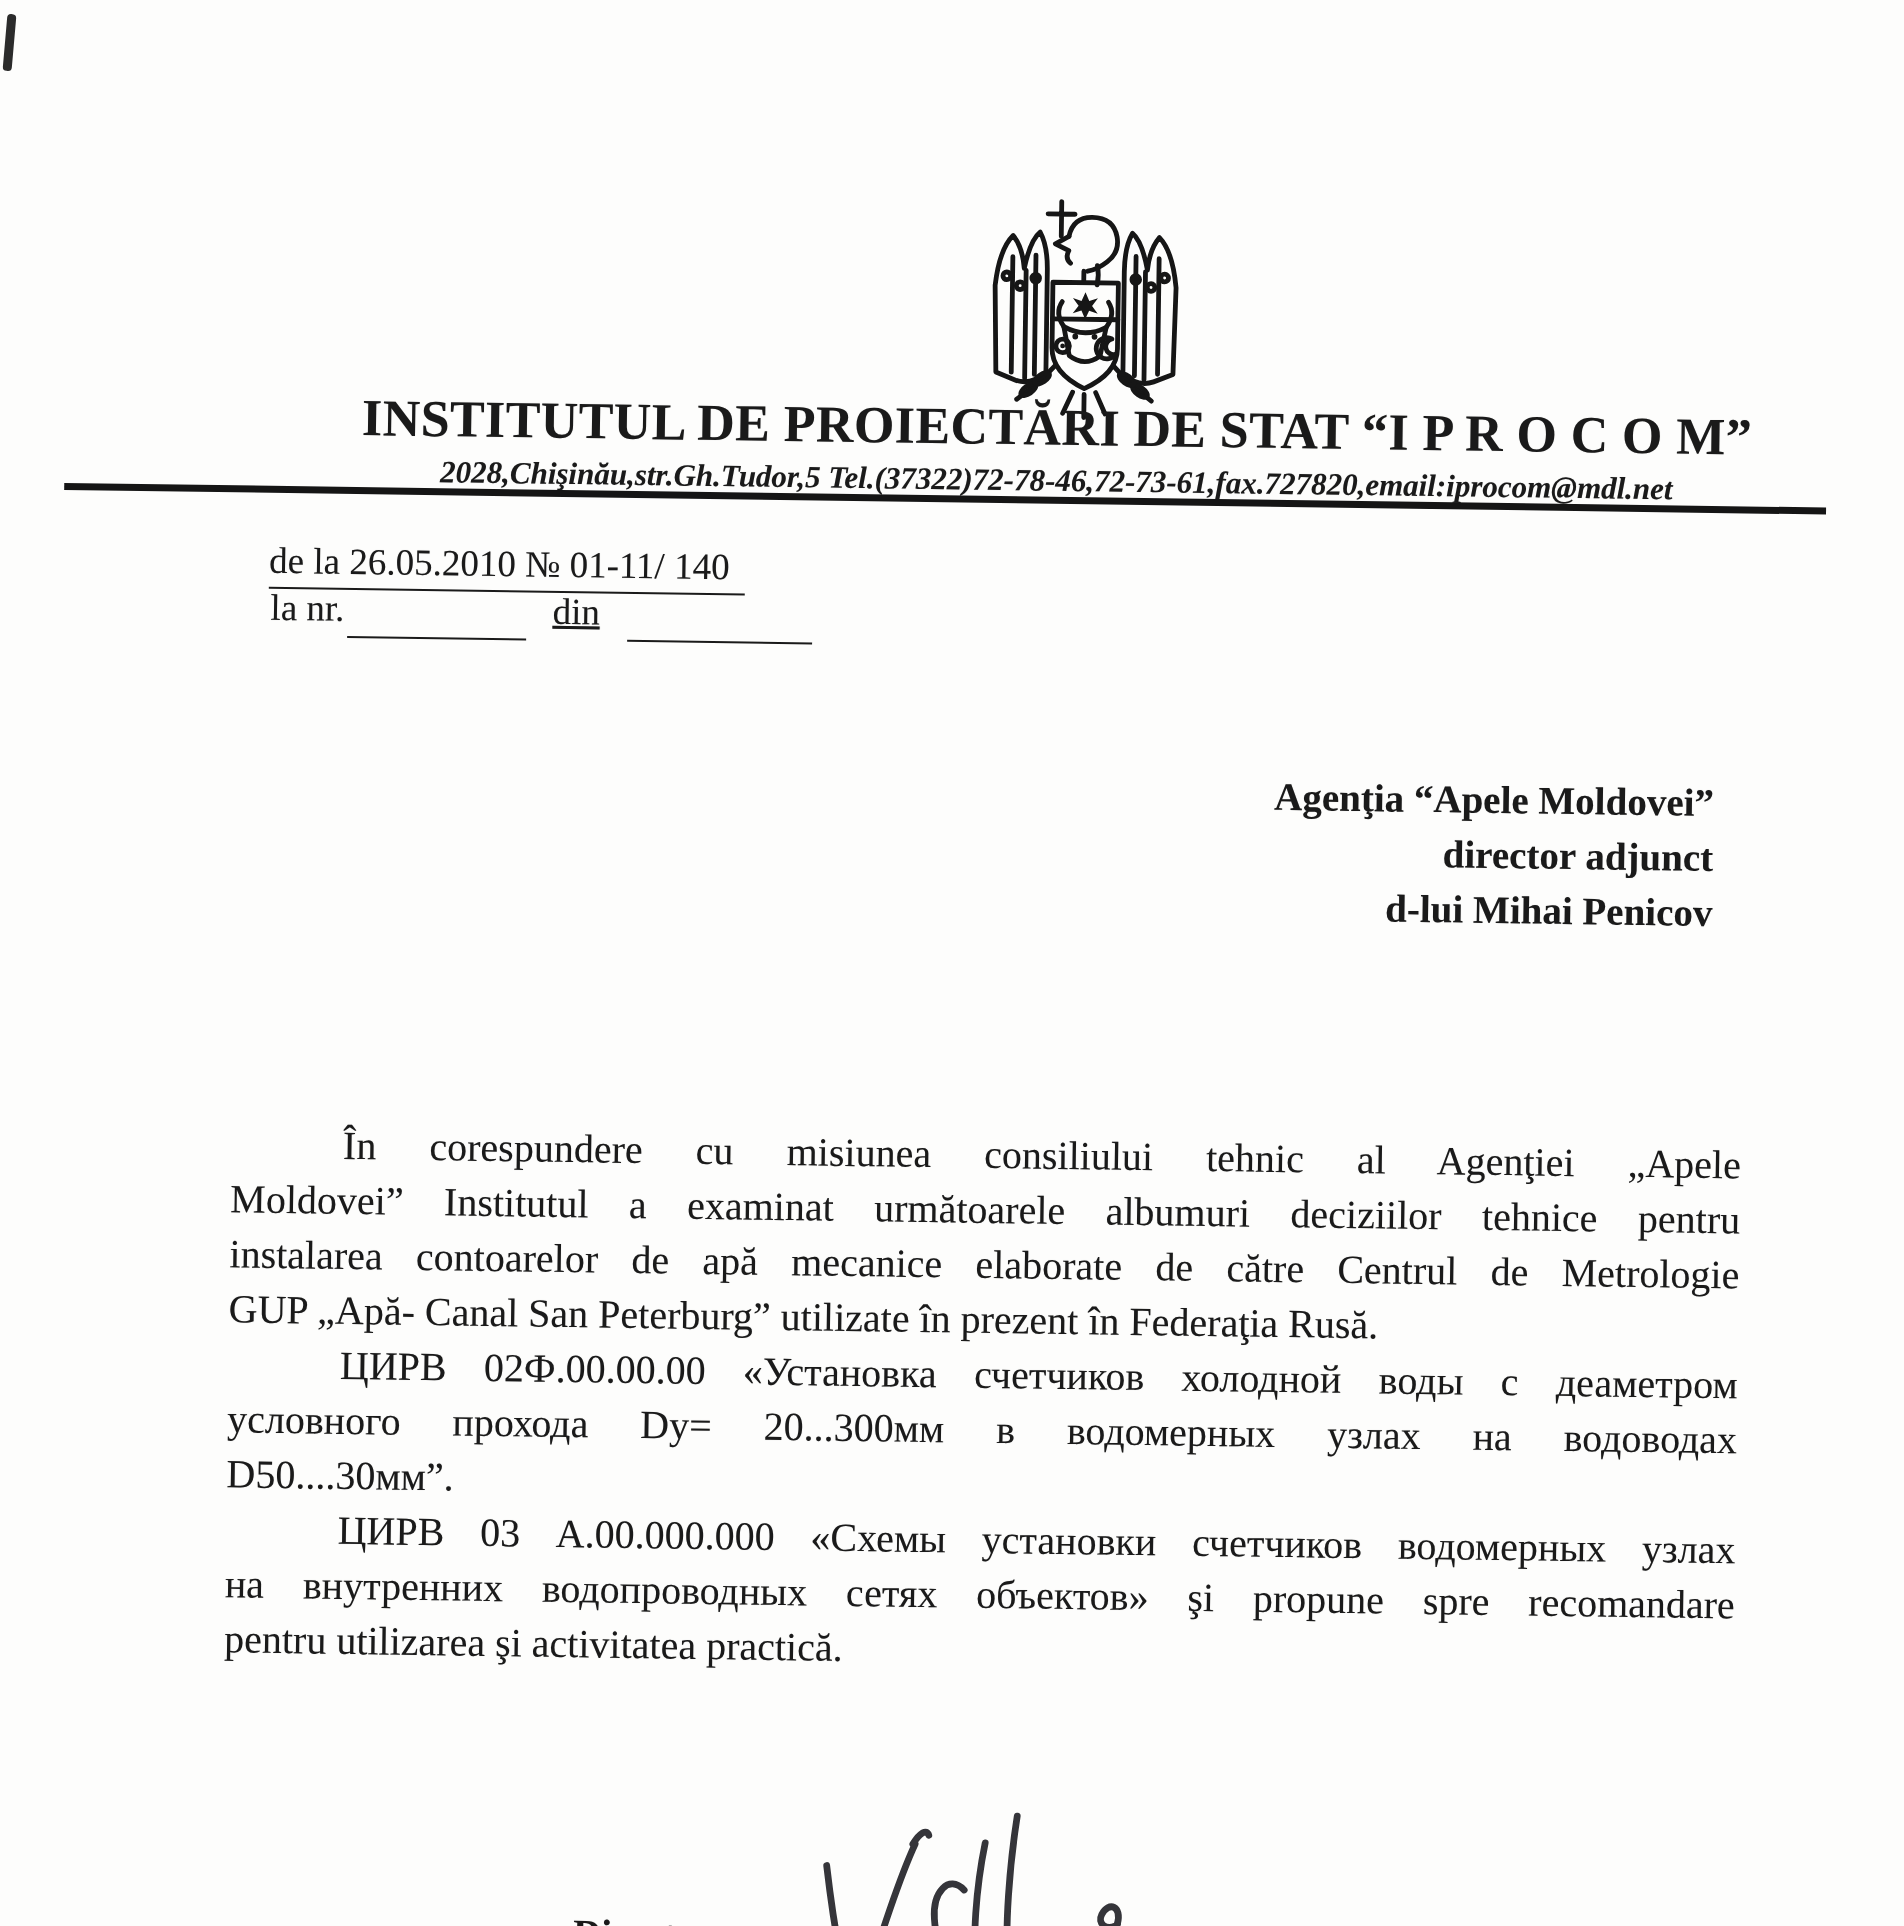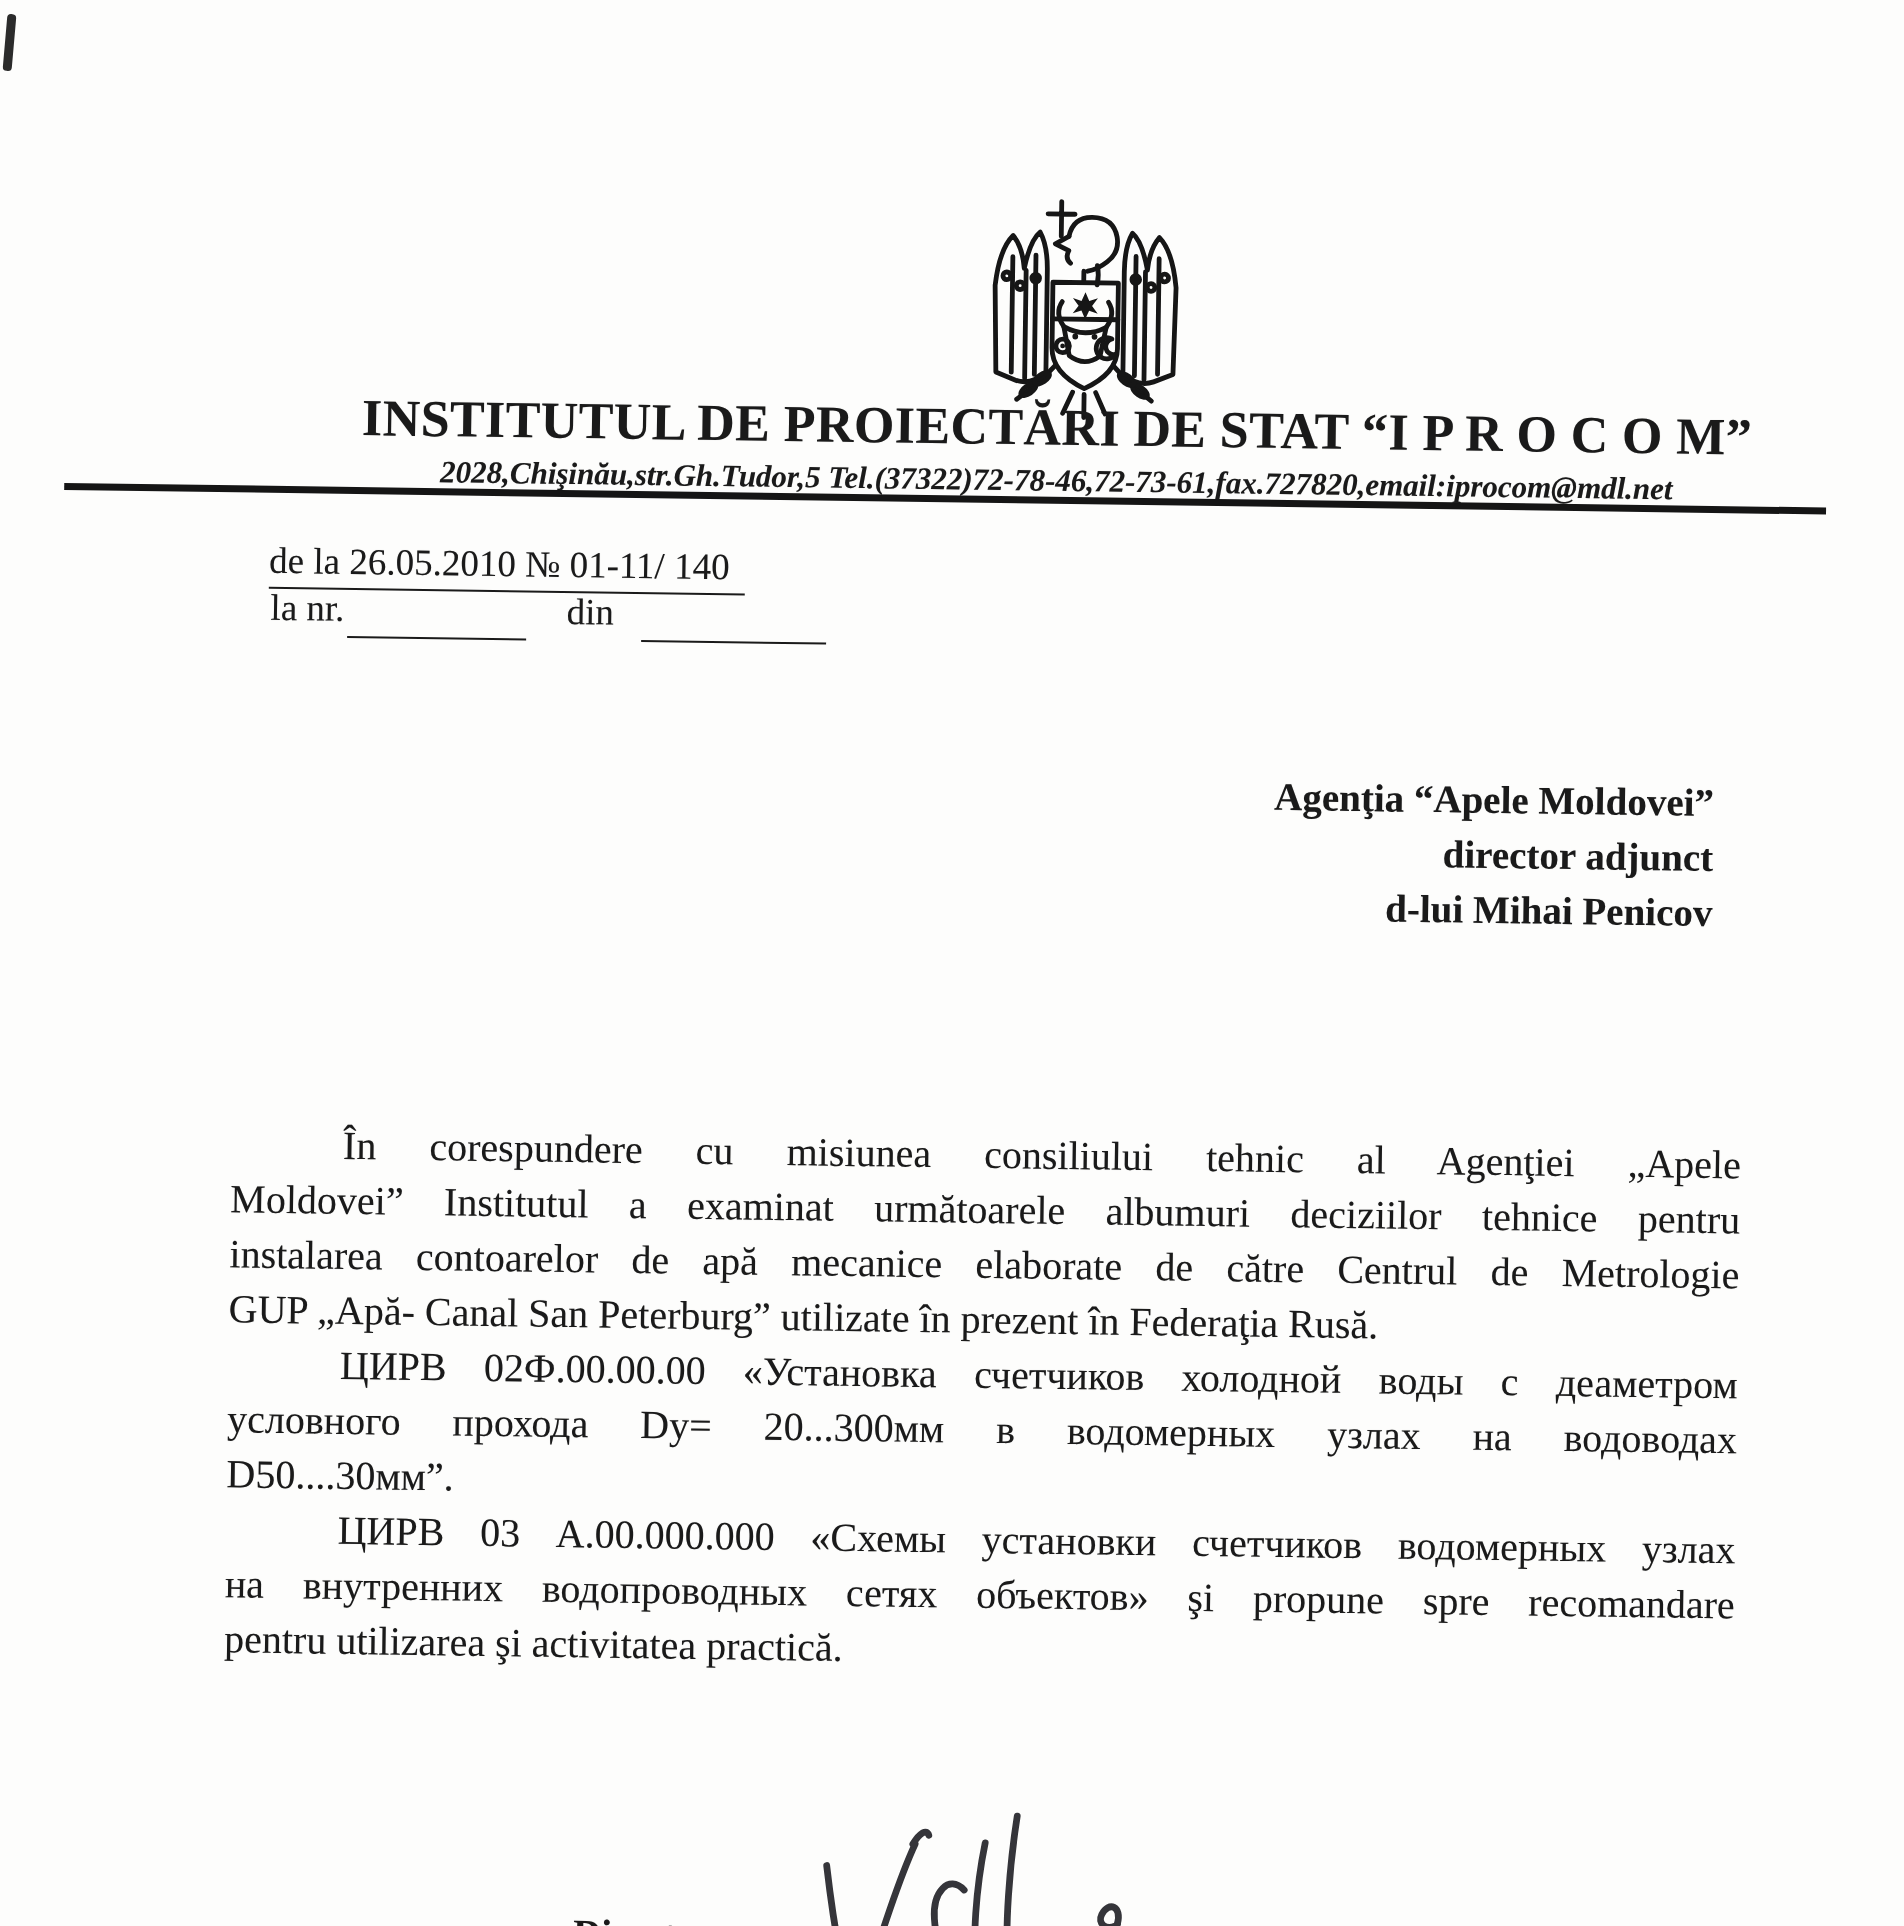--- a/index.html
+++ b/index.html
@@ -18,21 +18,21 @@
   .address{left:177px;top:448px;width:1772px;text-align:center;white-space:nowrap;
            font-weight:700;font-style:italic;font-size:31px;}
   .rule{left:71px;top:482px;width:1762px;height:6.5px;background:#151515;}
 
   .ref-out{left:277px;top:535px;font-size:37px;white-space:nowrap;}
   .ref-out .u{border-bottom:2.7px solid #1a1a1a;padding:0 15.4px 4.6px 0;display:inline-block;}
   .ref-in{left:279px;top:582px;font-size:37px;white-space:nowrap;}
   .blank{display:inline-block;border-bottom:2.7px solid #1a1a1a;position:relative;top:17.3px;}
   .b1{width:179px;margin-left:3.1px;}
   .b2{width:185px;margin-left:28px;}
-  .ref-in .sep{margin-left:40px;}
+  .ref-in .sep{margin-left:26px;text-decoration:underline;}
 
   .recipient{left:1109px;top:751px;width:616px;text-align:right;
              font-weight:700;font-size:39px;line-height:55px;white-space:nowrap;}
 
   .letterbody{left:247px;top:1113px;width:1510px;font-size:40px;line-height:55px;}
   .bline{width:100%;}
   .jl{text-align:justify;text-align-last:justify;}
   .ll{text-align:left;text-align-last:left;}
   .ind{padding-left:112px;width:calc(100% - 112px);}
 

